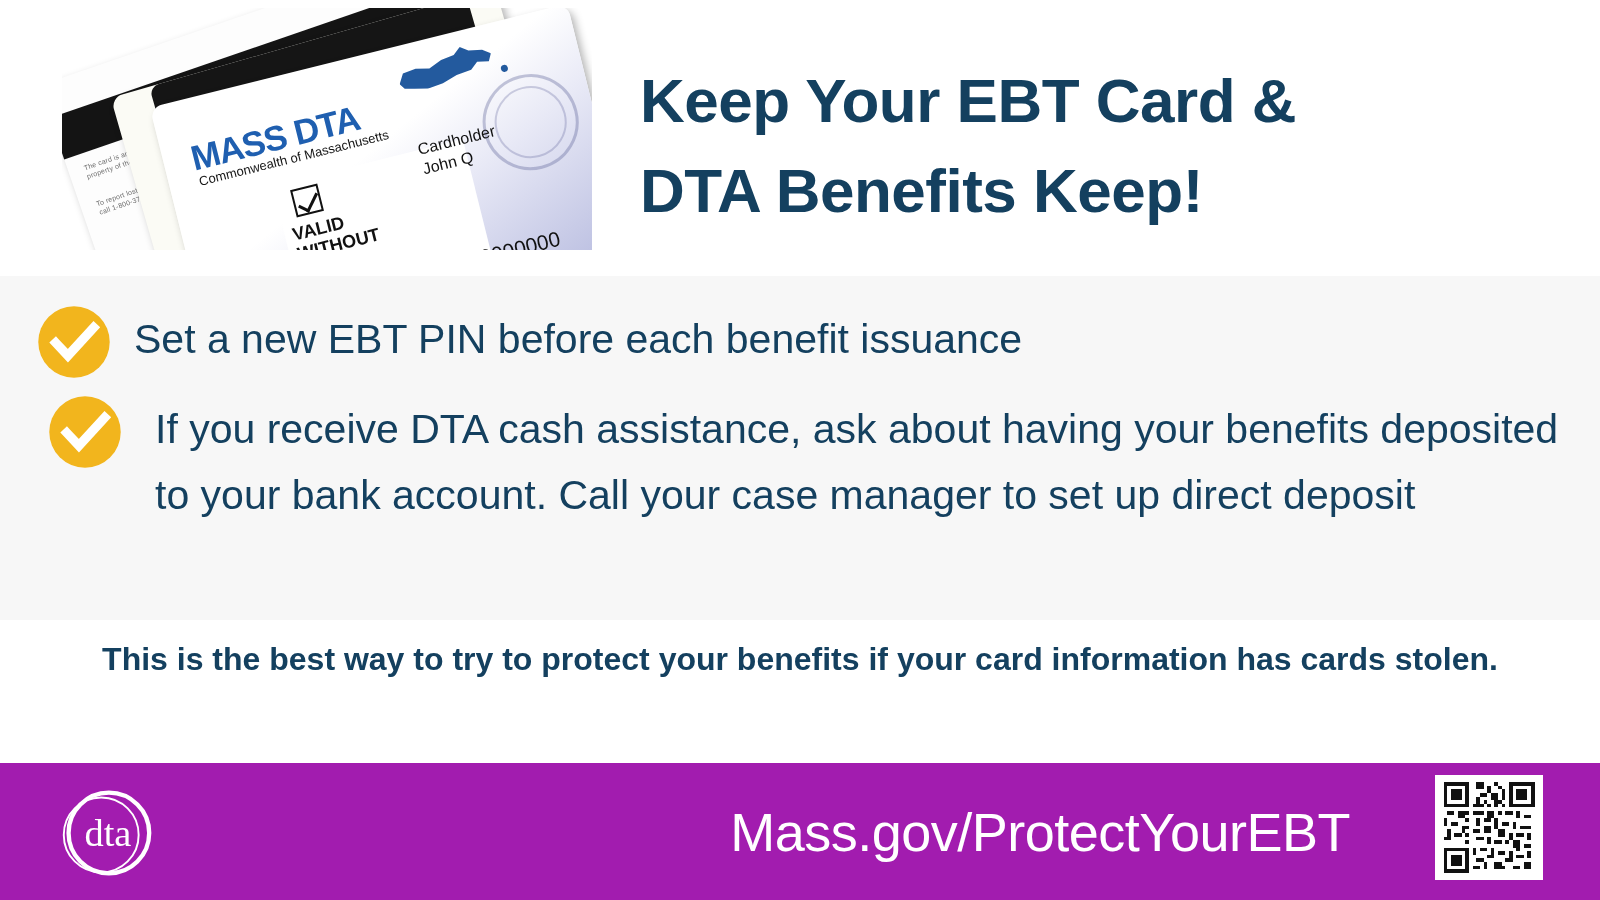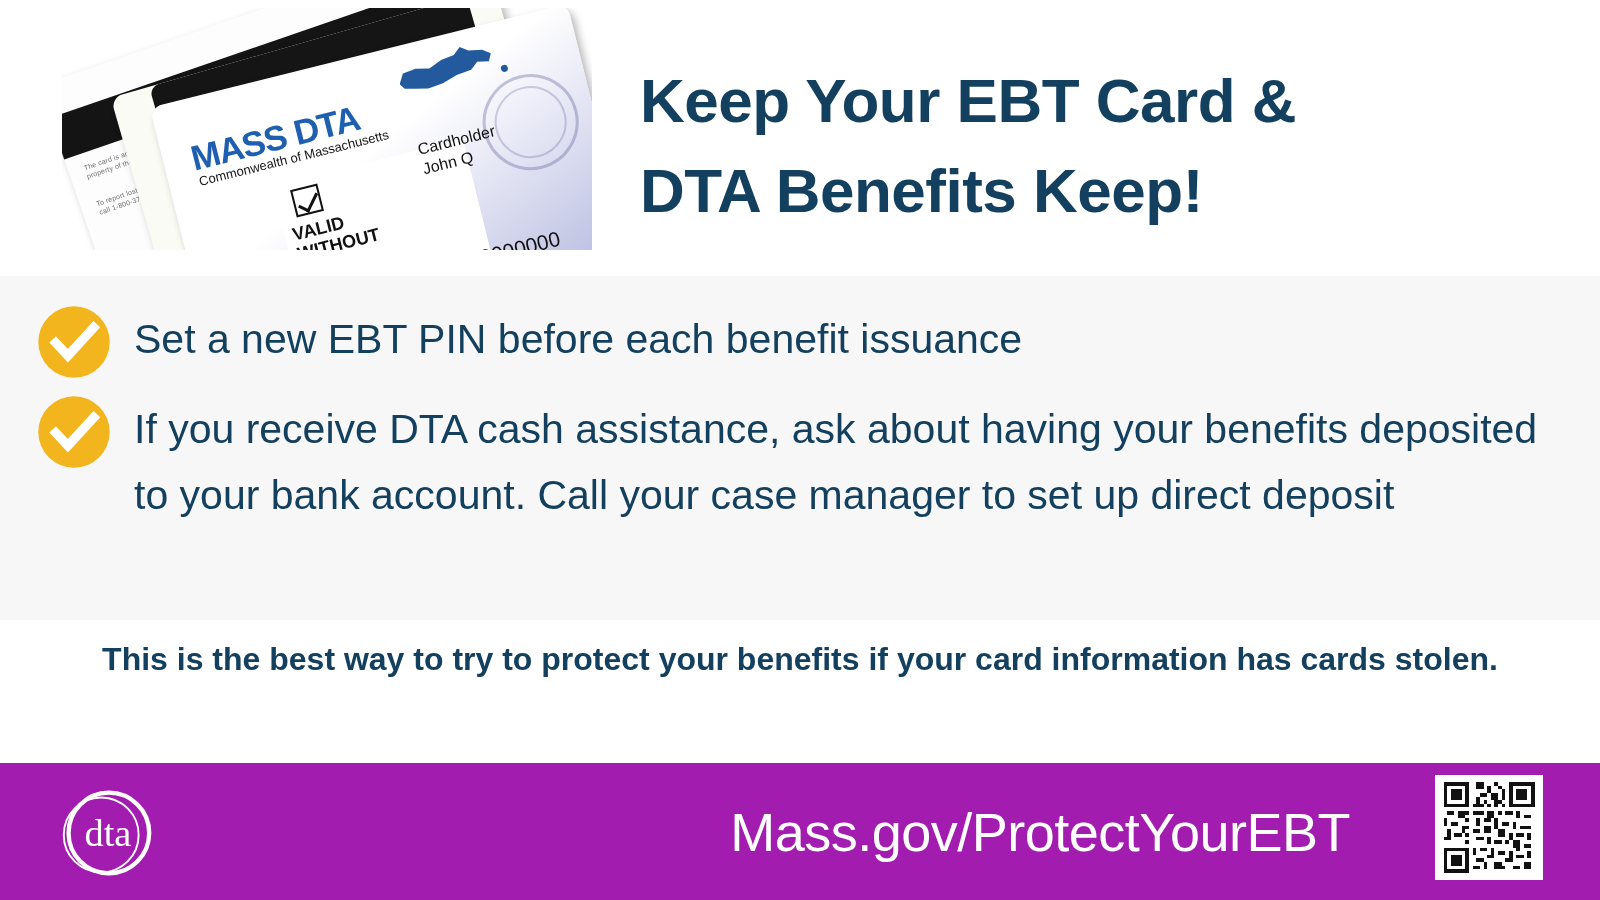--- a/index.html
+++ b/index.html
@@ -203,21 +203,21 @@
     left: 0; top: 276px;
     width: 1600px; height: 344px;
     background: #f7f7f7;
   }
   .bullet {
     position: absolute;
     display: flex;
     align-items: flex-start;
   }
   .b1 { left: 36px; top: 28px; width: 1530px; }
-  .b2 { left: 36px; top: 118px; width: 1530px; }
+  .b2 { left: 47px; top: 118px; width: 1530px; gap: 10px; }
 
   .check-icon {
     flex: 0 0 auto;
     width: 76px; height: 76px;
     margin-right: 22px;
     position: relative;
   }
   .check-icon svg { display: block; }
 
   .bullet-text {

